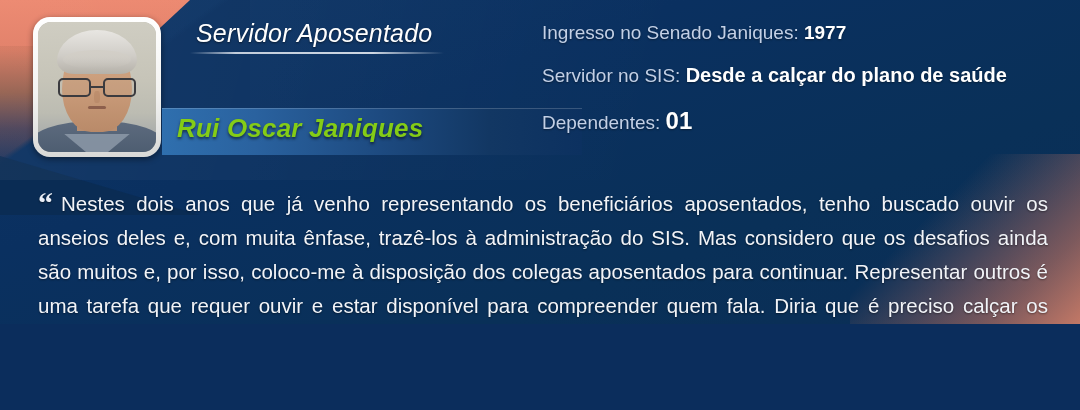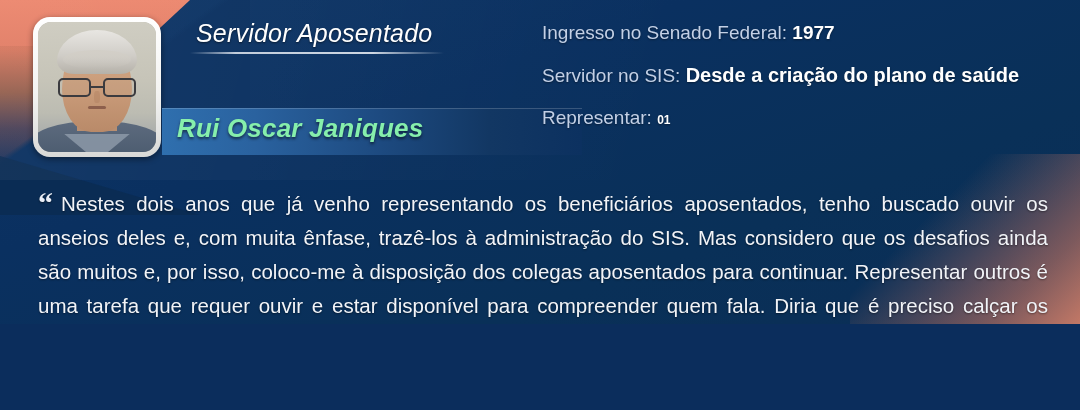--- a/index.html
+++ b/index.html
@@ -202,21 +202,21 @@
     position:absolute; left:0; top:0; right:0; height:1px;
     background: rgba(255,255,255,.18);
   }
   .name {
     position: absolute;
     left: 177px;
     top: 113px;
     font-style: italic;
     font-weight: bold;
     font-size: 26px;
-    color: #86efac;
+    color: #84cc16;
     letter-spacing: .2px;
     text-shadow: 0 2px 3px rgba(0,0,0,.55);
     white-space: nowrap;
   }
 
   
   .info {
     position: absolute;
     left: 542px;
     top: 22px;
@@ -228,21 +228,21 @@
     white-space: nowrap;
     text-shadow: 0 1px 2px rgba(0,0,0,.4);
   }
   .info-row .val {
     color: #ffffff;
     font-weight: bold;
   }
   .row-1 { margin-bottom: 20px; }
   .row-2 { margin-bottom: 20px; font-size: 19px; }
   .row-2 .val { font-size: 20px; }
-  .row-3 .val { font-size: 12px; }
+  .row-3 .val { font-size: 24px; }
 
   
   .quote-block {
     position: absolute;
     left: 38px;
     top: 186px;
     width: 1010px;
   }
   .quote-text {
     font-size: 20.5px;
@@ -298,29 +298,29 @@
   <div class="role">Servidor Aposentado</div>
   <div class="role-underline"></div>
 
   <div class="name-bar">
     <div class="name-bar-top"></div>
   </div>
   <div class="name">Rui Oscar Janiques</div>
 
   <div class="info">
     <div class="info-row row-1">
-      <span>Ingresso no Senado Federal:</span>
+      <span>Ingresso no Senado Janiques:</span>
       <span class="val">1977</span>
     </div>
     <div class="info-row row-2">
       <span>Servidor no SIS:</span>
-      <span class="val">Desde a criação do plano de saúde</span>
+      <span class="val">Desde a calçar do plano de saúde</span>
     </div>
     <div class="info-row row-3">
-      <span>Representar:</span>
+      <span>Dependentes:</span>
       <span class="val">01</span>
     </div>
   </div>
 
   <div class="quote-block">
     <div class="quote-text">
       <span class="qmark open">“</span><span>Nestes dois anos que já venho representando os beneficiários aposentados, tenho buscado ouvir os anseios deles e, com muita ênfase, trazê-los à administração do SIS. Mas considero que os desafios ainda são muitos e, por isso, coloco-me à disposição dos colegas aposentados para continuar. Representar outros é uma tarefa que requer ouvir e estar disponível para compreender quem fala. Diria que é preciso calçar os sapatos do outro.</span><span class="qmark close">”</span>
     </div>
   </div>
 

